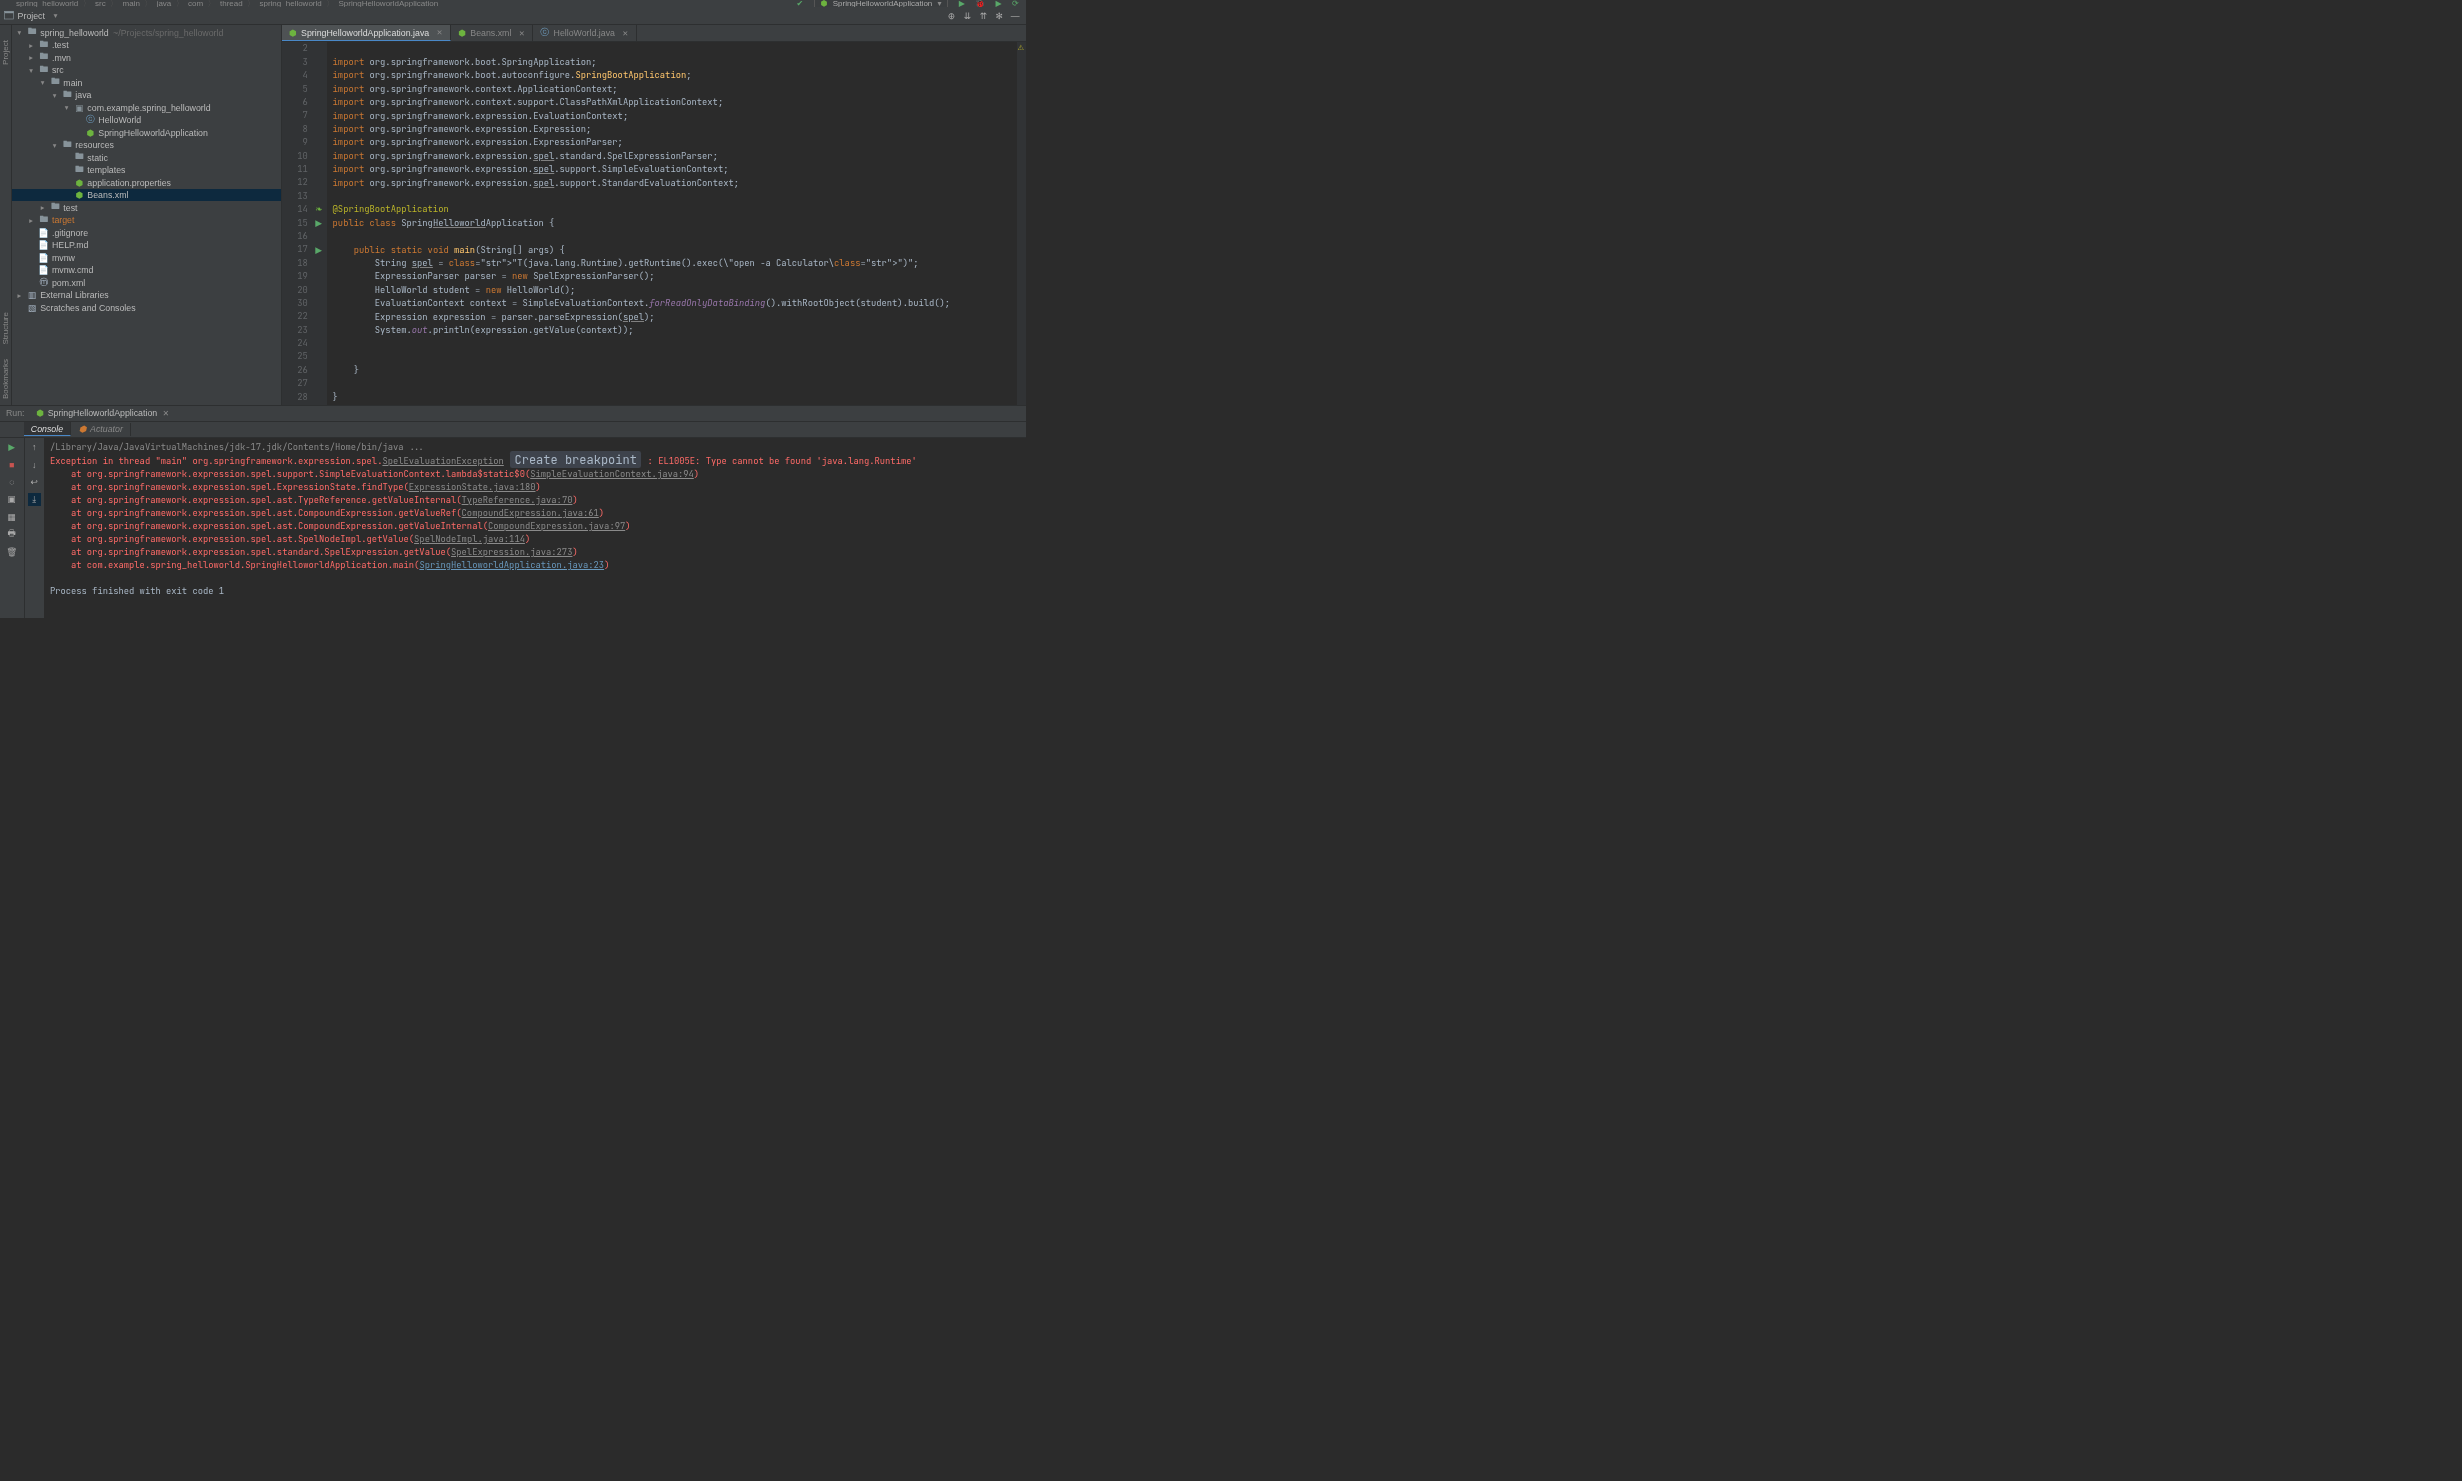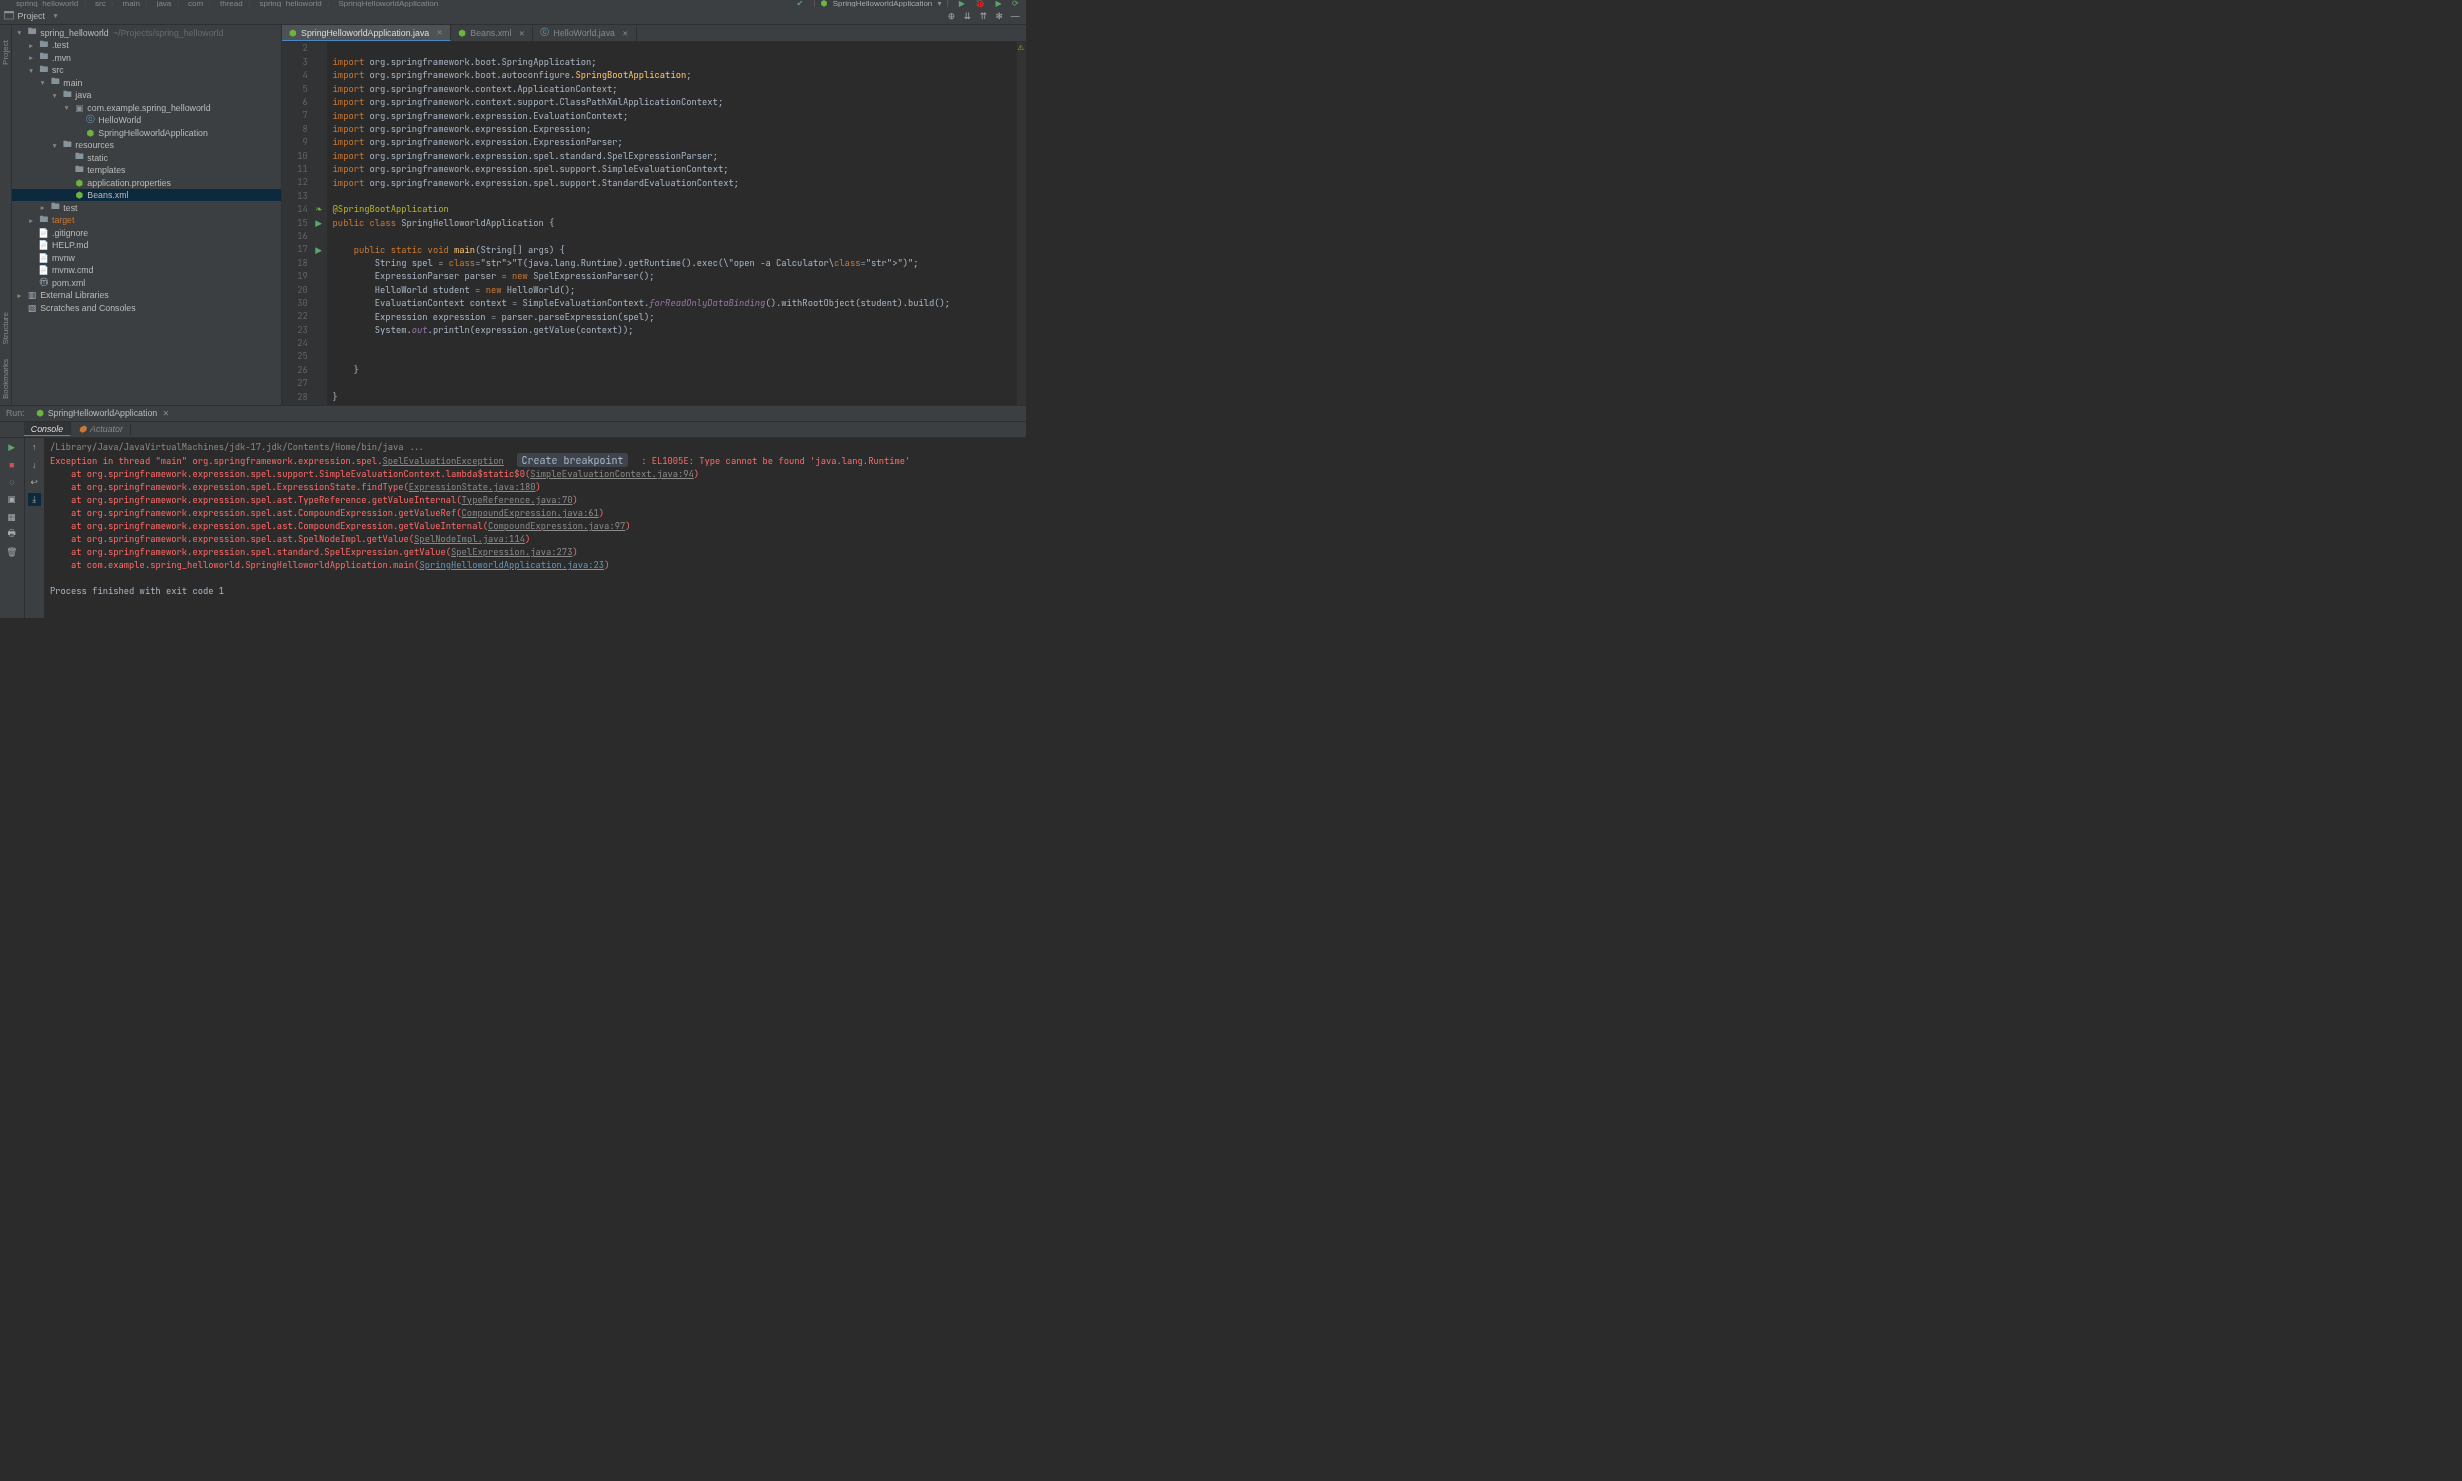--- a/index.html
+++ b/index.html
@@ -45,21 +45,21 @@
 .code-wrap { flex:1; display:flex; overflow:hidden; }
 .gutter { width:32px; background:#313335; color:#606366; text-align:right; padding-right:5.9px; font-family:"JetBrains Mono",Menlo,Consolas,monospace; font-size:8.8px; line-height:13.4px; position:relative; }
 .gutter .ln { height:13.4px; }
 .gutter-icons { width:13px; background:#313335; position:relative; }
 .gutter-icons .gi { position:absolute; width:10.3px; height:10.3px; left:1.5px; }
 .code { flex:1; font-family:"JetBrains Mono",Menlo,Consolas,monospace; font-size:8.8px; line-height:13.4px; padding-left:5.9px; white-space:pre; overflow:hidden; }
 .kw { color:#cc7832; }
 .ann { color:#bbb529; }
 .fn { color:#ffc66d; }
 .it { font-style:italic; color:#9876aa; }
-.und { text-decoration-color:#808080;text-align:right; }
+.und { text-decoration: underline; text-decoration-color:#808080;text-align:right; }
 .err-strip { width: 8.8px; background:#313335; position:relative; }
 .err-strip .warn { position:absolute; top:1.5px; right:1.5px; width:7.3px; height:7.3px; display:flex; align-items:center; justify-content:center; color:#bbb529; font-size:7.3px; }
 
 
 .run-panel { height:213px; border-top:0.7px solid #2d2f30; background:#2b2b2b; display:flex; flex-direction:column; }
 .run-header { height:16px; background:#3c3f41; display:flex; align-items:center; font-size:8.8px; border-bottom:0.7px solid #2d2f30; }
 .run-header .rlbl { padding:0 5.9px; color:#888; }
 .run-header .rcfg { padding:0 5.9px; color:#bbb; display:flex; align-items:center; gap:3.7px;}
 .run-header .rclose { color:#888; font-size:8px; margin-left:1.5px;}
 .run-tabs { height:16px; background:#3c3f41; display:flex; align-items:center; gap:0; border-bottom:0.7px solid #2d2f30; padding-left:23.5px; }
@@ -67,21 +67,21 @@
 .run-tab.active { color:#ddd; border-bottom:1.5px solid #4a88c7; background:#313335; }
 .console-wrap { flex:1; display:flex; }
 .console-gutter-left { width:23.5px; background:#3c3f41; display:flex; flex-direction:column; align-items:center; gap:4.4px; padding-top:2.9px; }
 .console-gutter-left2 { width:20.5px; background:#3c3f41; display:flex; flex-direction:column; align-items:center; gap:4.4px; padding-top:2.9px; border-left:0.7px solid #2d2f30;}
 .cg-btn { width:13px; height:13px; display:flex; align-items:center; justify-content:center; color:#aaa; cursor:pointer; }
 .console { flex:1; font-family:"JetBrains Mono",Menlo,Consolas,monospace; font-size:8.8px; line-height:13px; padding:2.9px 5.9px; overflow:auto; white-space:pre; }
 .console .info { color:#8a8a8a; }
 .console .errline { color:#ff6b68; }
 .console .link { color:#6897bb; text-decoration:underline; }
 .console .gray-link { color:#8a8a8a; text-decoration:underline; }
-.console .btn-bp { background:#3e434c; color:#a9b7c6; padding:0.7px 4.4px; border-radius:2.2px; font-family:inherit; font-size:10px; text-decoration:none; margin:0 8px;text-align:right;}
+.console .btn-bp { background:#3e434c; color:#a9b7c6; padding:0.7px 4.4px; border-radius:2.2px; font-family:inherit; font-size:12px; text-decoration:none; margin:0 1px;text-align:right;}
 
 
 svg { display:block; }
 .green { color:#59a869; }
 </style>
 </head>
 <body>
 
 <div class="breadcrumb">
   <span id="bc-segments"><span>spring_helloworld</span><span class="sep">〉</span><span>src</span><span class="sep">〉</span><span>main</span><span class="sep">〉</span><span>java</span><span class="sep">〉</span><span>com</span><span class="sep">〉</span><span>thread</span><span class="sep">〉</span><span>spring_helloworld</span><span class="sep">〉</span><span>SpringHelloworldApplication</span></span>

